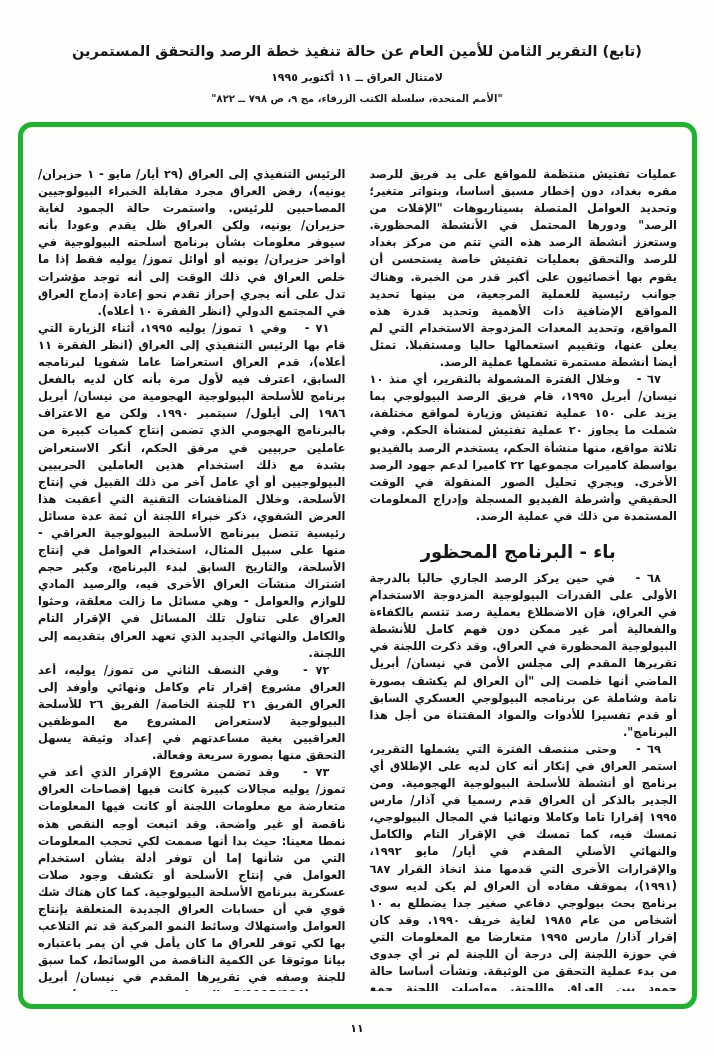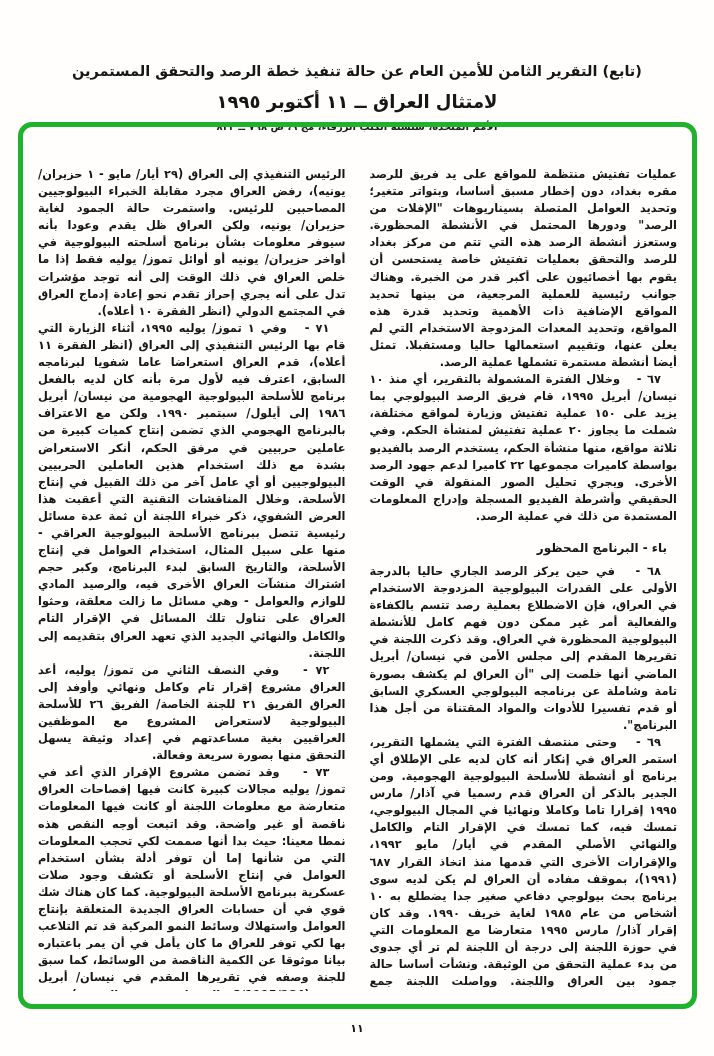--- a/index.html
+++ b/index.html
@@ -8,27 +8,27 @@
     width: 714px; height: 1056px;
     position: relative;
     font-family: "DejaVu Sans", sans-serif;
     color: #161616;
     direction: rtl;
     overflow: hidden;
   }
   .page { width: 714px; height: 1056px; position: relative; background: #fffefd; }
 
   
-  .header { padding-top: 60px; text-align: center; }
+  .header { padding-top: 40px; text-align: center; }
   .header .title1 {
     font-size: 14.5px; font-weight: 700; line-height: 1.6;
     letter-spacing: 0;
   }
   .header .title2 {
-    font-size: 18px; font-weight: 700; margin-top: 8px;
+    font-size: 11px; font-weight: 700; margin-top: 8px;
   }
   .header .source {
     font-size: 10px; font-weight: 700; margin-top: 9px; color: #1d1d1d;
   }
 
   
   .frame {
     position: absolute;
     left: 18px; top: 122px;
     width: 679px; height: 887px;
@@ -58,24 +58,25 @@
   .col p {
     font-size: 11.4px;
     font-weight: 700;
     line-height: 17.1px;
     text-align: justify;
     word-spacing: 0.5px;
   }
   .col p.numbered { text-indent: 16px; }
   .col p.cont { text-indent: 0; }
   .section-heading {
-    font-size: 12px;
+    font-size: 18px;
     font-weight: 700;
     margin: 16px 0 8px 0;
     text-indent: 10px;
+    text-align: center;
   }
 
   
   .footer {
     position: absolute;
     top: 1022px; left: 0; right: 0;
     text-align: center;
     font-size: 11px; font-weight: 700;
     letter-spacing: 2px;
   }

